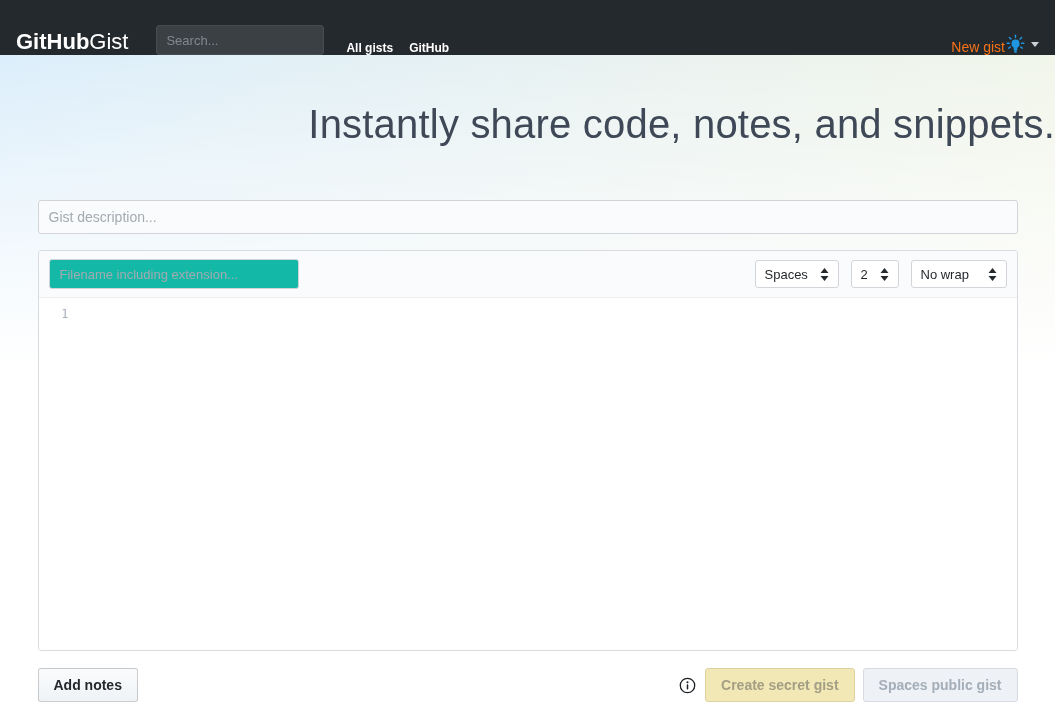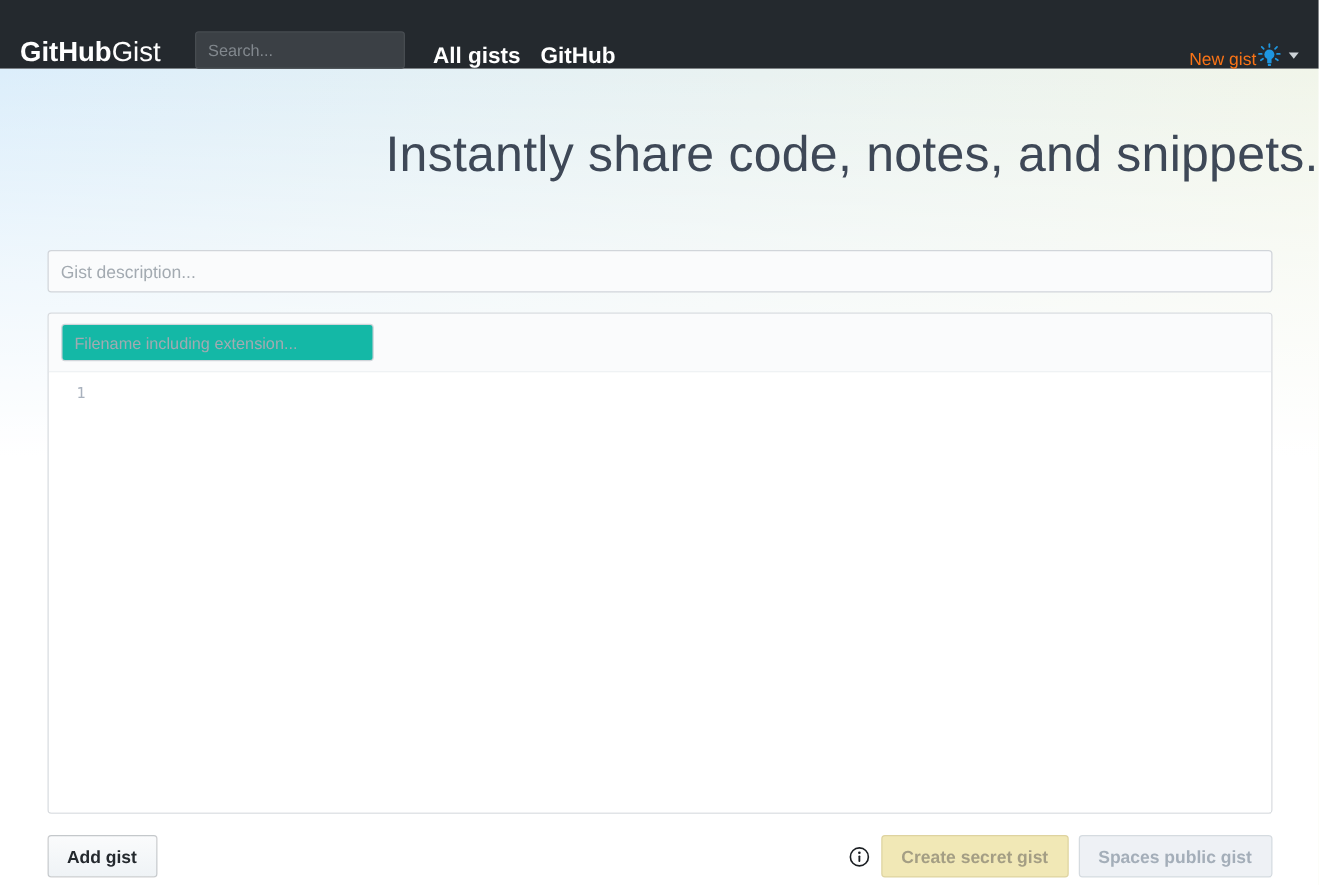--- a/index.html
+++ b/index.html
@@ -37,21 +37,21 @@
     color: #c8ccd0;
     font-size: 13px;
     padding: 0 9px;
     outline: none;
     font-family: "Liberation Sans", "DejaVu Sans", sans-serif;
   }
   .search-input::placeholder { color: #82888e; opacity: 1; }
   .header-nav { display: flex; align-items: center; margin-left: 14px; }
   .header-link {
     color: #ffffff;
-    font-size: 18px;
+    font-size: 12px;
     font-weight: 700;
     text-decoration: none;
     padding: 0 8px;
     cursor: pointer;
   }
   .header-spacer { flex: 1; }
   .newgist-link {
     color: #f97316;
     font-size: 14px;
     font-weight: 400;
@@ -250,31 +250,54 @@
 
 <div class="page-bg">
   <h1 class="hero-title">Instantly share code, notes, and snippets.</h1>
 
   <div class="container">
     <input class="description-input" type="text" placeholder="Gist description..." style="">
 
     <div class="file-panel">
       <div class="panel-header">
         <input class="filename-input" type="text" placeholder="Filename including extension..." style="">
+        <div class="editor-options">
+          <div class="fake-select w-indent">
+            <span>Spaces</span>
+            <svg class="stepper-icon" width="9" height="13" viewBox="0 0 9 13">
+              <path d="M4.5 0 L8.5 5 H0.5 Z" fill="#24292e"></path>
+              <path d="M4.5 13 L0.5 8 H8.5 Z" fill="#24292e"></path>
+            </svg>
+          </div>
+          <div class="fake-select w-size">
+            <span>2</span>
+            <svg class="stepper-icon" width="9" height="13" viewBox="0 0 9 13">
+              <path d="M4.5 0 L8.5 5 H0.5 Z" fill="#24292e"></path>
+              <path d="M4.5 13 L0.5 8 H8.5 Z" fill="#24292e"></path>
+            </svg>
+          </div>
+          <div class="fake-select w-wrap">
+            <span>No wrap</span>
+            <svg class="stepper-icon" width="9" height="13" viewBox="0 0 9 13">
+              <path d="M4.5 0 L8.5 5 H0.5 Z" fill="#24292e"></path>
+              <path d="M4.5 13 L0.5 8 H8.5 Z" fill="#24292e"></path>
+            </svg>
+          </div>
+        </div>
       </div>
       <div class="editor-body">
         <div class="gutter">
           <span>1</span>
         </div>
         <div class="code-area"></div>
       </div>
     </div>
 
     <div class="actions-bar">
-      <button class="btn btn-addfile">Add gist</button>
+      <button class="btn btn-addfile">Add notes</button>
       <div class="actions-right">
         <svg class="info-icon" width="17" height="17" viewBox="0 0 17 17">
           <circle cx="8.5" cy="8.5" r="7.2" fill="none" stroke="#1b1f23" stroke-width="1.3"></circle>
           <circle cx="8.5" cy="5.2" r="1.05" fill="#1b1f23"></circle>
           <rect x="7.75" y="7.3" width="1.5" height="5.2" rx="0.7" fill="#1b1f23"></rect>
         </svg>
         <button class="btn btn-secret">Create secret gist</button>
         <button class="btn btn-public">Spaces public gist</button>
       </div>
     </div>

